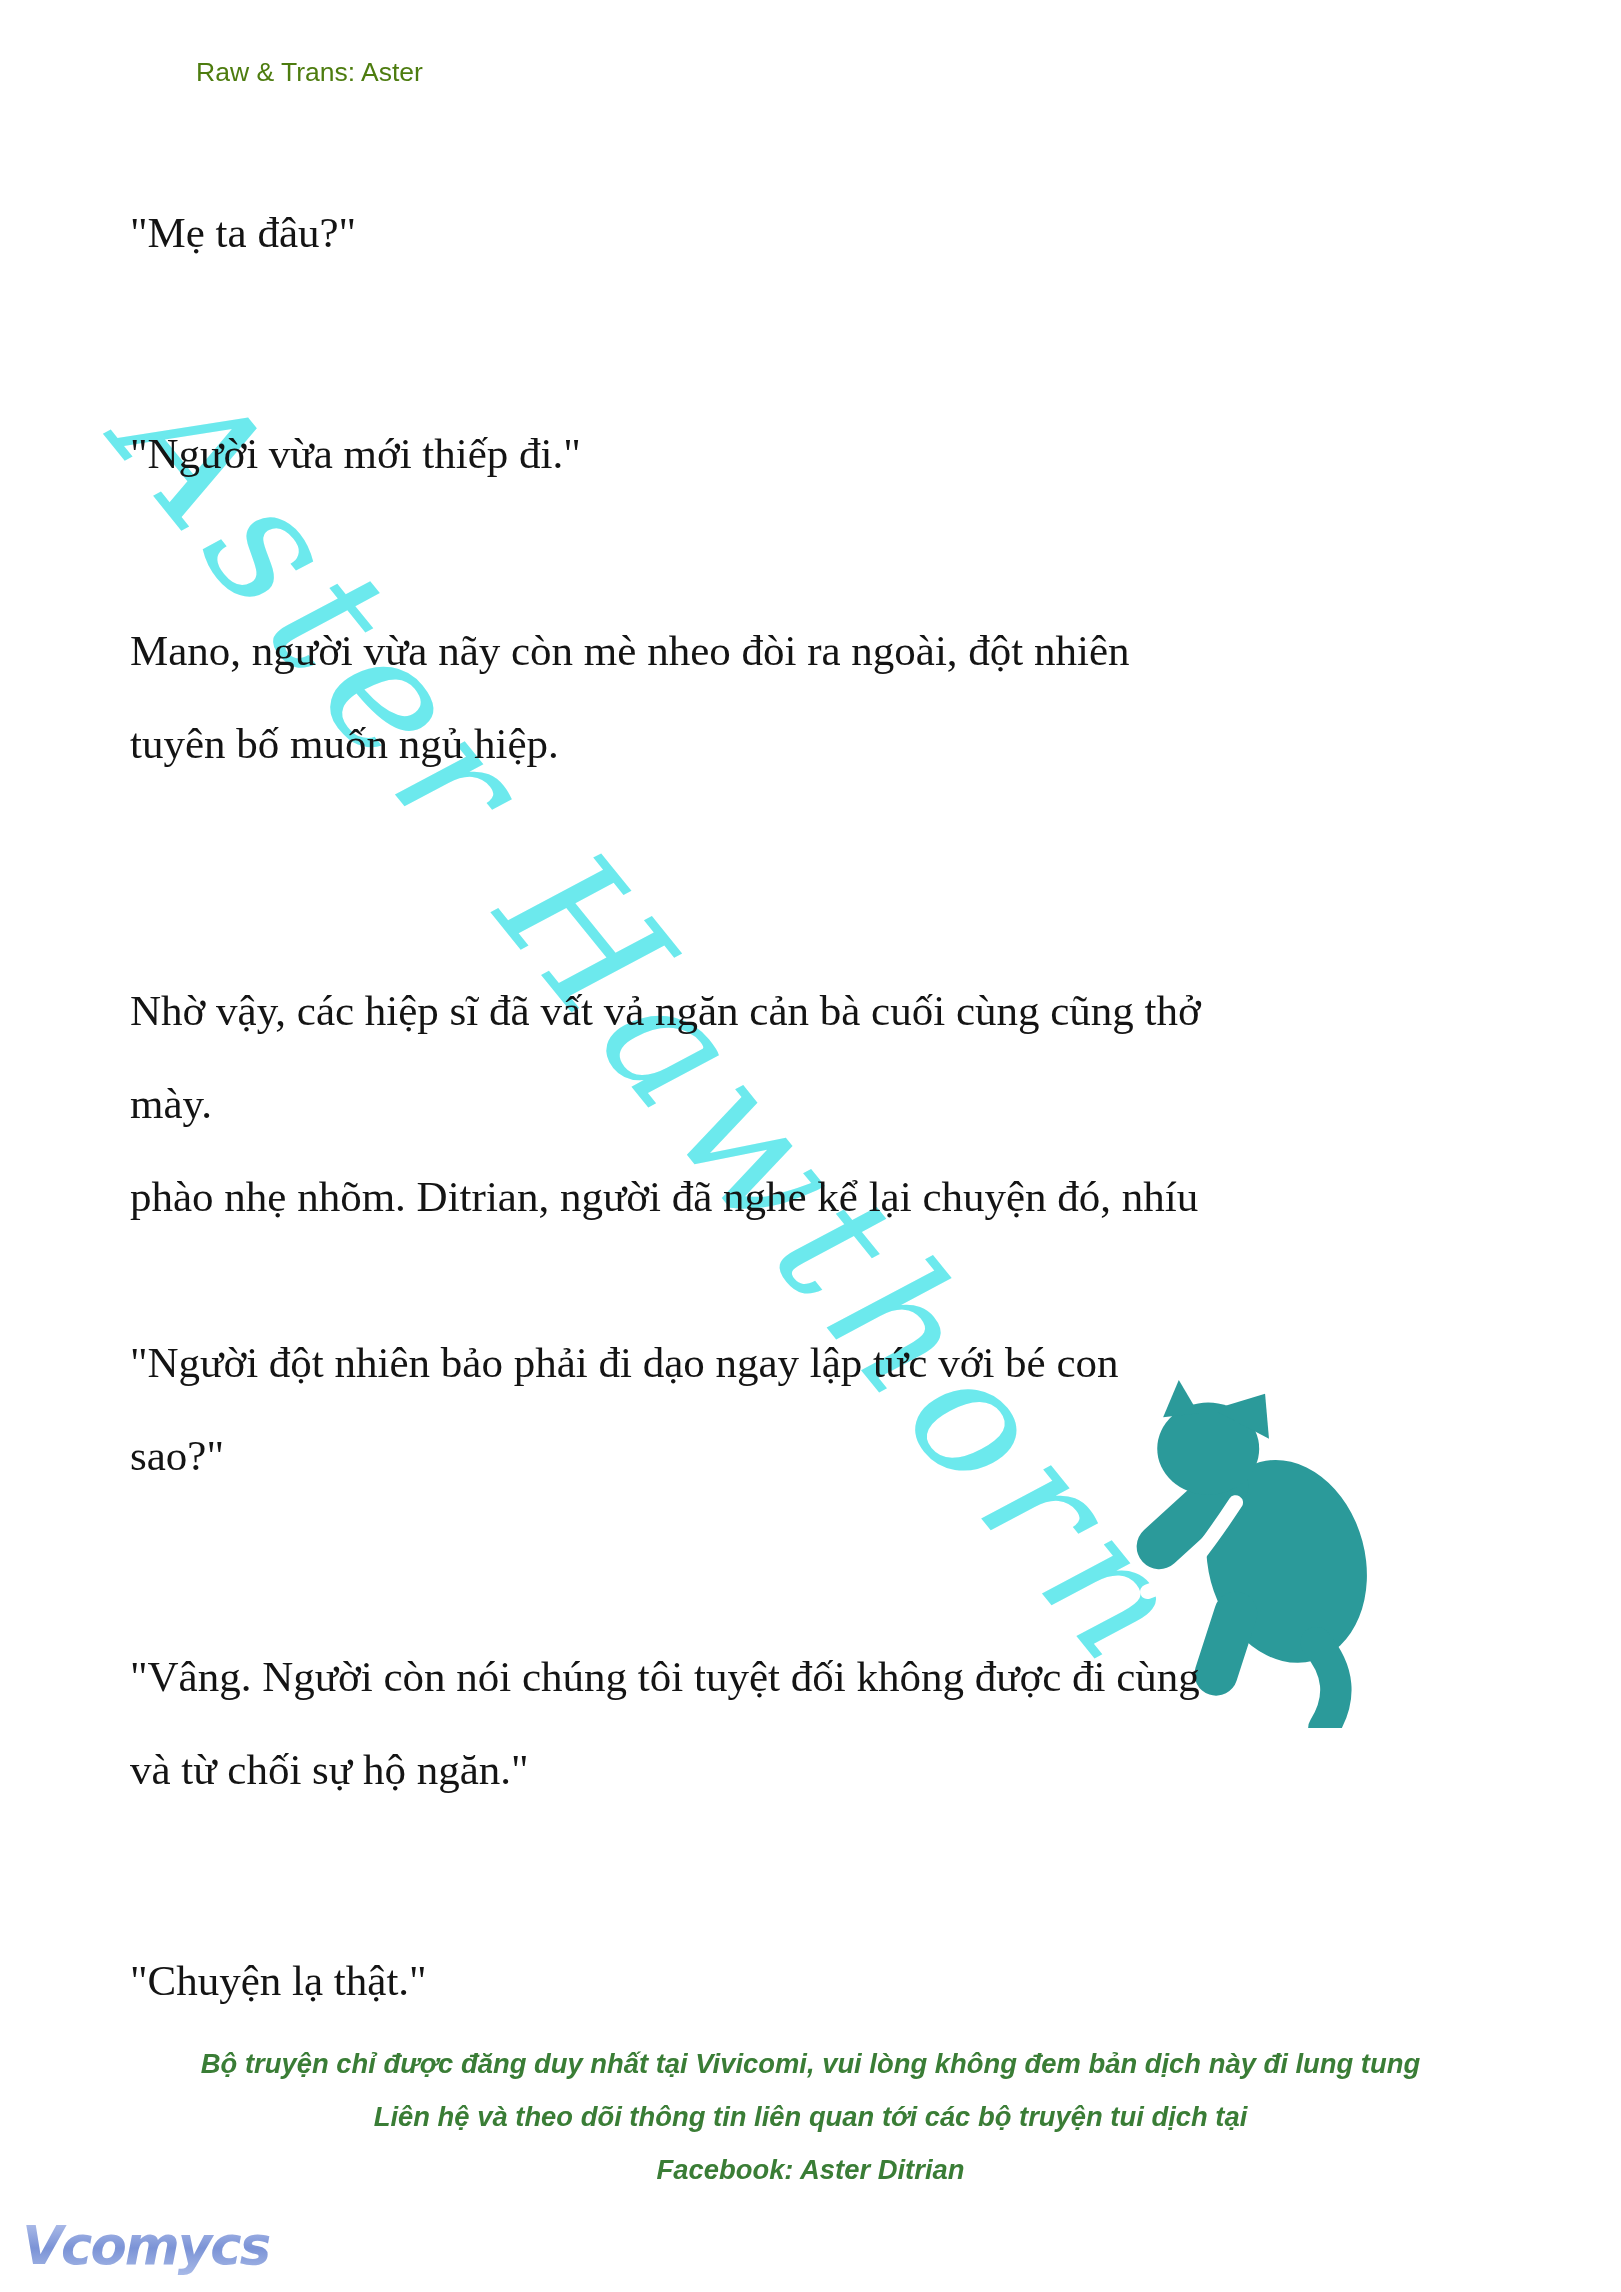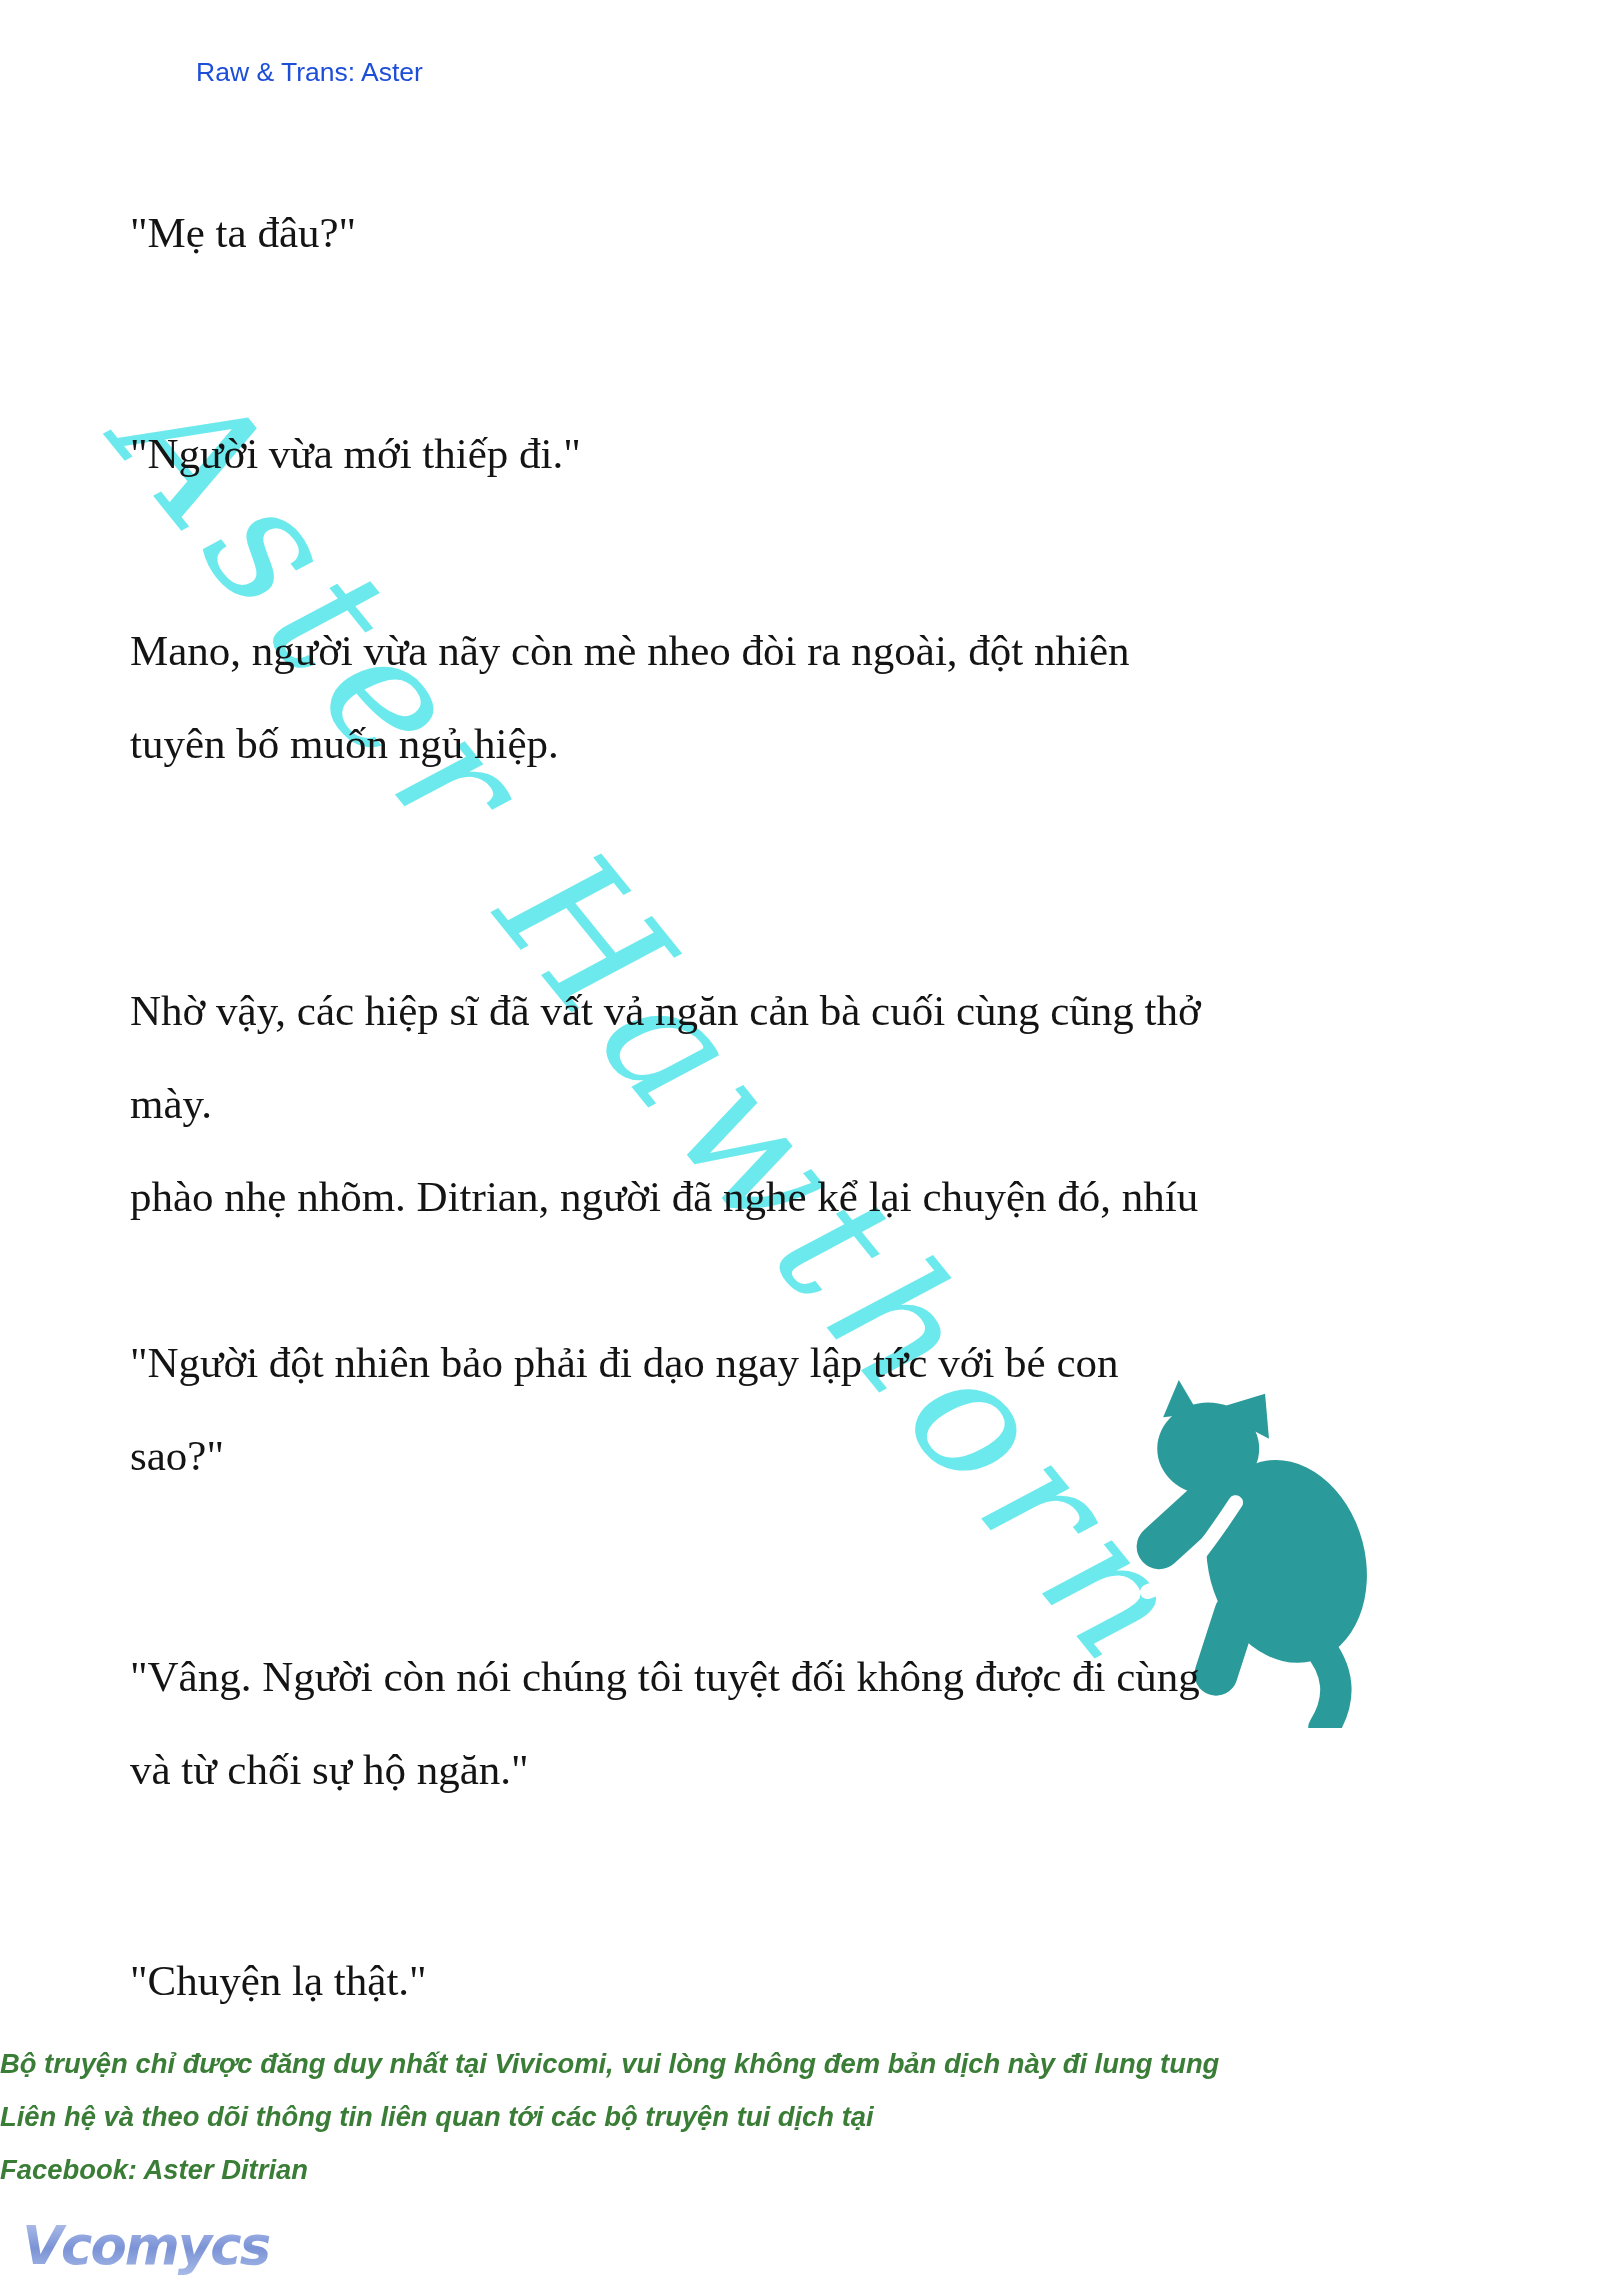--- a/index.html
+++ b/index.html
@@ -6,21 +6,21 @@
   .page{
     position:relative;
     width:1621px;height:2293px;
     background:#ffffff;
     overflow:hidden;
     font-family:"Liberation Serif", serif;
   }
   .credit{
     position:absolute;left:196px;top:57px;
     font-family:"Liberation Sans", sans-serif;
-    font-size:26.5px;color:#1d4ed8;
+    font-size:26.5px;color:#4d7c0f;
     z-index:2;
   }
   .watermark{
     position:absolute;left:233px;top:345px;
     transform:rotate(51deg);
     transform-origin:left top;
     font-family:"DejaVu Serif", serif;
     font-style:italic;
     font-size:169px;
     letter-spacing:15.7px;
@@ -35,20 +35,21 @@
     z-index:2;
   }
   .line{line-height:93px;white-space:nowrap;}
   .cat{
     position:absolute;left:1120px;top:1380px;
     width:247px;height:348px;
     z-index:1;
   }
   .footer{
     position:absolute;left:0;top:2037px;width:1621px;
+    text-align:center;
     font-family:"Liberation Sans", sans-serif;
     font-style:italic;font-weight:bold;
     font-size:27.4px;color:#3a7d36;
     z-index:2;
   }
   .footer .fline{line-height:53px;}
   .logo{
     position:absolute;left:15.7px;top:2199px;
     width:255px;height:90px;
     z-index:2;

